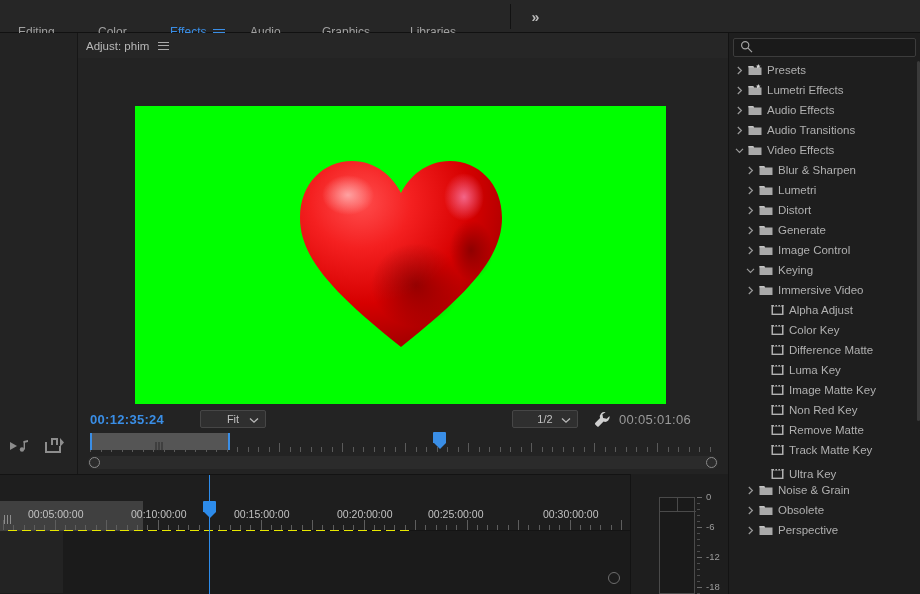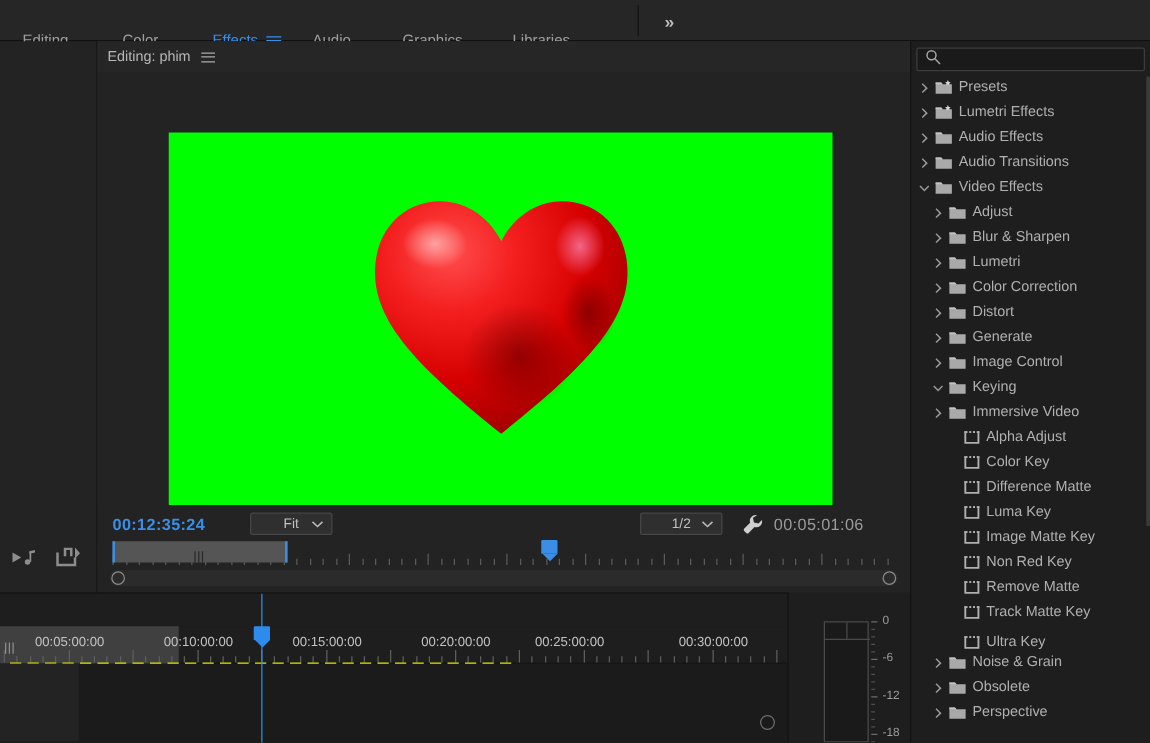--- a/index.html
+++ b/index.html
@@ -335,21 +335,21 @@
             <path d="M8 7 L8 1 L13 1 L13 7" stroke="#8d8d8d" stroke-width="2" fill="none"></path>
             <polygon points="16,0 20,4.5 16,9" fill="#8d8d8d"></polygon>
           </svg>
       </span>
     </div>
   </div>
 
   <div class="program">
 
     <div class="prog-header">
-      <span class="prog-title">Editing: phim</span>
+      <span class="prog-title">Adjust: phim</span>
       <span class="prog-menu">
           <i></i>
           <i></i>
           <i></i>
         </span>
     </div>
 
     <div class="monitor-area">
       <div class="video-frame">
         <div class="heart-wrap">
@@ -814,63 +814,35 @@
             <svg width="9" height="9" viewBox="0 0 9 9">
               <path d="M2.8 1 L6.4 4.5 L2.8 8" stroke="#9a9a9a" stroke-width="1.2" fill="none"></path>
             </svg>
           </span>
           <span class="ico">
             <svg width="14" height="12" viewBox="0 0 14 12">
               <path d="M0.5 2 L5 2 L6.2 3.4 L13.5 3.4 L13.5 11 L0.5 11 Z" fill="#a9a9a9"></path>
               <path d="M0.5 2 L5 2 L6.2 3.4 L0.5 3.4 Z" fill="#c3c3c3"></path>
             </svg>
           </span>
-          <span class="eff-label">Adjust</span>
+          <span class="eff-label">Blur &amp; Sharpen</span>
         </div>
         <div class="eff-row" style="padding-left: 15px;">
           <span class="tw">
             <svg width="9" height="9" viewBox="0 0 9 9">
               <path d="M2.8 1 L6.4 4.5 L2.8 8" stroke="#9a9a9a" stroke-width="1.2" fill="none"></path>
             </svg>
           </span>
           <span class="ico">
             <svg width="14" height="12" viewBox="0 0 14 12">
               <path d="M0.5 2 L5 2 L6.2 3.4 L13.5 3.4 L13.5 11 L0.5 11 Z" fill="#a9a9a9"></path>
               <path d="M0.5 2 L5 2 L6.2 3.4 L0.5 3.4 Z" fill="#c3c3c3"></path>
             </svg>
           </span>
-          <span class="eff-label">Blur &amp; Sharpen</span>
-        </div>
-        <div class="eff-row" style="padding-left: 15px;">
-          <span class="tw">
-            <svg width="9" height="9" viewBox="0 0 9 9">
-              <path d="M2.8 1 L6.4 4.5 L2.8 8" stroke="#9a9a9a" stroke-width="1.2" fill="none"></path>
-            </svg>
-          </span>
-          <span class="ico">
-            <svg width="14" height="12" viewBox="0 0 14 12">
-              <path d="M0.5 2 L5 2 L6.2 3.4 L13.5 3.4 L13.5 11 L0.5 11 Z" fill="#a9a9a9"></path>
-              <path d="M0.5 2 L5 2 L6.2 3.4 L0.5 3.4 Z" fill="#c3c3c3"></path>
-            </svg>
-          </span>
           <span class="eff-label">Lumetri</span>
-        </div>
-        <div class="eff-row" style="padding-left: 15px;">
-          <span class="tw">
-            <svg width="9" height="9" viewBox="0 0 9 9">
-              <path d="M2.8 1 L6.4 4.5 L2.8 8" stroke="#9a9a9a" stroke-width="1.2" fill="none"></path>
-            </svg>
-          </span>
-          <span class="ico">
-            <svg width="14" height="12" viewBox="0 0 14 12">
-              <path d="M0.5 2 L5 2 L6.2 3.4 L13.5 3.4 L13.5 11 L0.5 11 Z" fill="#a9a9a9"></path>
-              <path d="M0.5 2 L5 2 L6.2 3.4 L0.5 3.4 Z" fill="#c3c3c3"></path>
-            </svg>
-          </span>
-          <span class="eff-label">Color Correction</span>
         </div>
         <div class="eff-row" style="padding-left: 15px;">
           <span class="tw">
             <svg width="9" height="9" viewBox="0 0 9 9">
               <path d="M2.8 1 L6.4 4.5 L2.8 8" stroke="#9a9a9a" stroke-width="1.2" fill="none"></path>
             </svg>
           </span>
           <span class="ico">
             <svg width="14" height="12" viewBox="0 0 14 12">
               <path d="M0.5 2 L5 2 L6.2 3.4 L13.5 3.4 L13.5 11 L0.5 11 Z" fill="#a9a9a9"></path>

